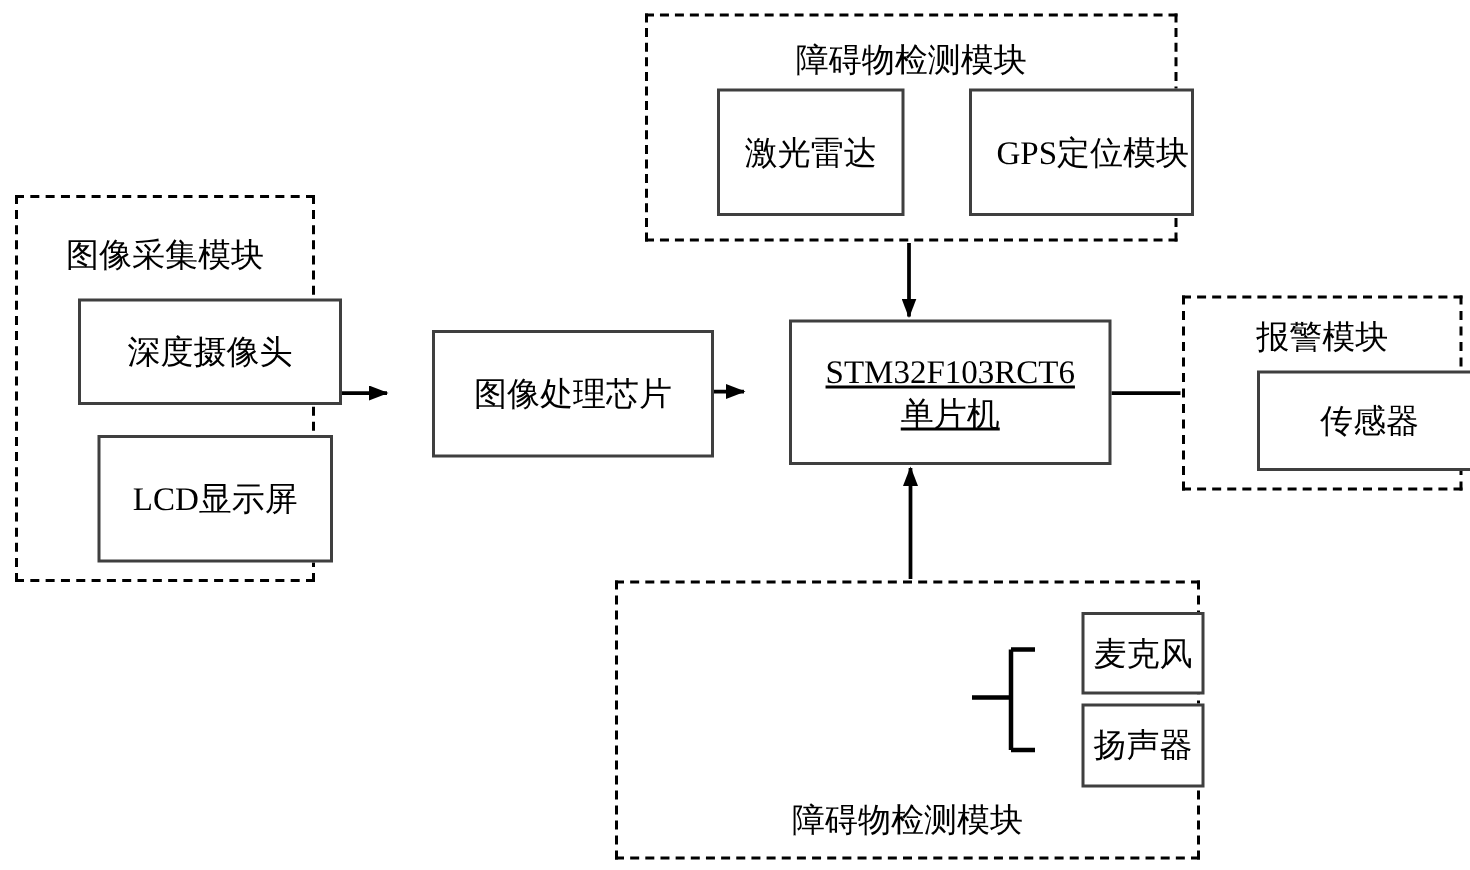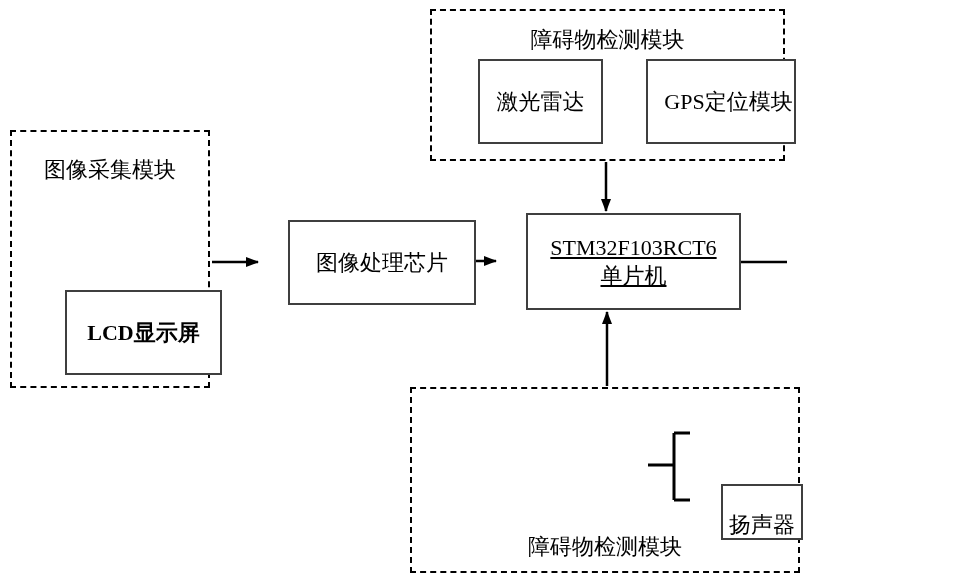--- a/index.html
+++ b/index.html
@@ -61,25 +61,25 @@
   
   #module-obstacle .module-title { top: 17px; }
   #module-capture  .module-title { top: 26px; }
   #module-alarm    .module-title { top: 14px; }
   #module-voice    .module-title { top: 146px; }
 
   
   #box-lidar   { left: 18px;  top: 48px;  width: 125px; height: 85px; }
   #box-gps     { left: 186px; top: 48px;  width: 150px; height: 85px; padding-left: 15px; }
   #box-depth   { left: 12px;  top: 67px;  width: 176px; height: 71px; }
-  #box-lcd     { left: 25px;  top: 158px; width: 157px; height: 85px; font-weight: bold; }
+  #box-lcd     { left: 25px;  top: 158px; width: 157px; height: 85px; }
   #box-sensor  { left: 20px;  top: 48px;  width: 150px; height: 67px; }
   #box-ai      { left: 22px;  top: 35px;  width: 216px; height: 86px; }
   #box-mic     { left: 281px; top: 19px;  width: 82px;  height: 55px; }
-  #box-speaker { left: 281px; top: 95px;  width: 82px;  height: 56px; justify-content: flex-end; }
+  #box-speaker { left: 281px; top: 80px;  width: 82px;  height: 56px; }
 
   
   #box-processor { left: 260px; top: 220px; width: 188px; height: 85px; }
   #box-mcu       { left: 498px; top: 213px; width: 215px; height: 97px; text-decoration: underline; }
 </style>
 </head>
 <body>
 
 <div class="canvas">
 
@@ -104,27 +104,39 @@
     <div class="box" id="box-lidar">
       <span>激光雷达</span>
     </div>
     <div class="box" id="box-gps">
       <span>GPS定位模块</span>
     </div>
   </div>
 
   <div class="module" id="module-capture">
     <div class="module-title">图像采集模块</div>
+    <div class="box" id="box-depth">
+      <span>深度摄像头</span>
+    </div>
     <div class="box" id="box-lcd">
       <span>LCD显示屏</span>
     </div>
   </div>
 
+  <div class="module" id="module-alarm">
+    <div class="module-title">报警模块</div>
+    <div class="box" id="box-sensor">
+      <span>传感器</span>
+    </div>
+  </div>
 
   <div class="module" id="module-voice">
+    <div class="box" id="box-mic">
+      <span>麦克风</span>
+    </div>
     <div class="box" id="box-speaker">
       <span>扬声器</span>
     </div>
     <div class="module-title">障碍物检测模块</div>
   </div>
 
   <div class="box" id="box-processor">
     <span>图像处理芯片</span>
   </div>
 

